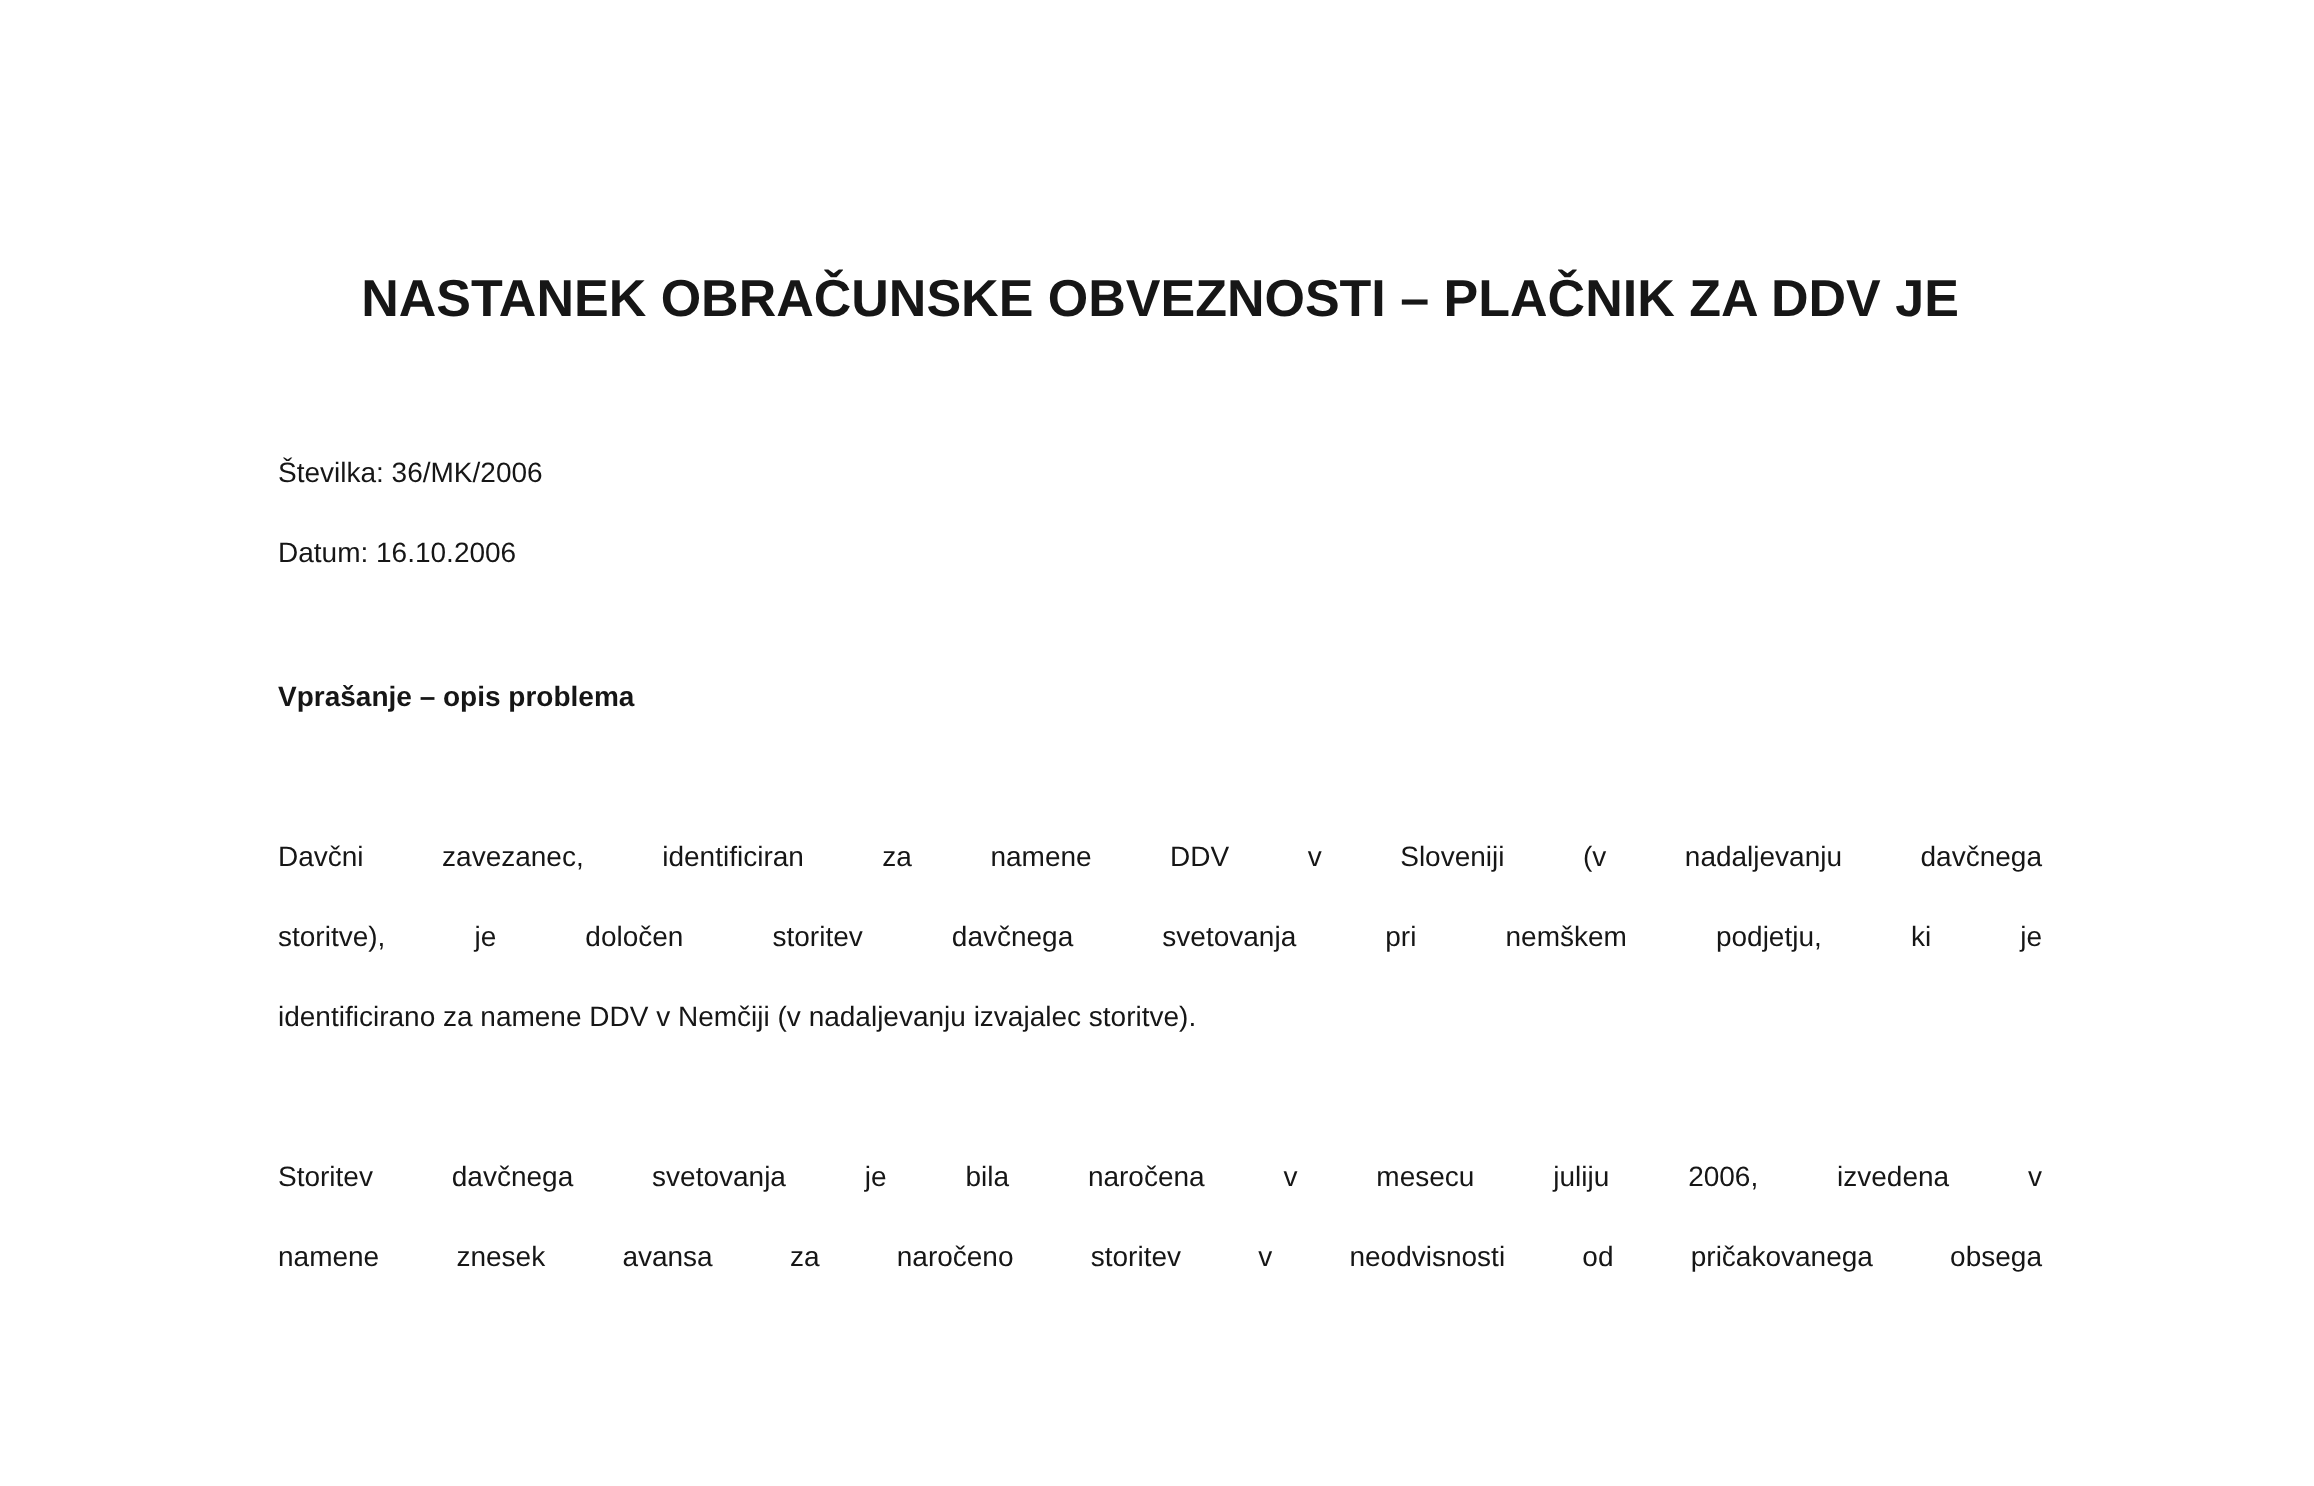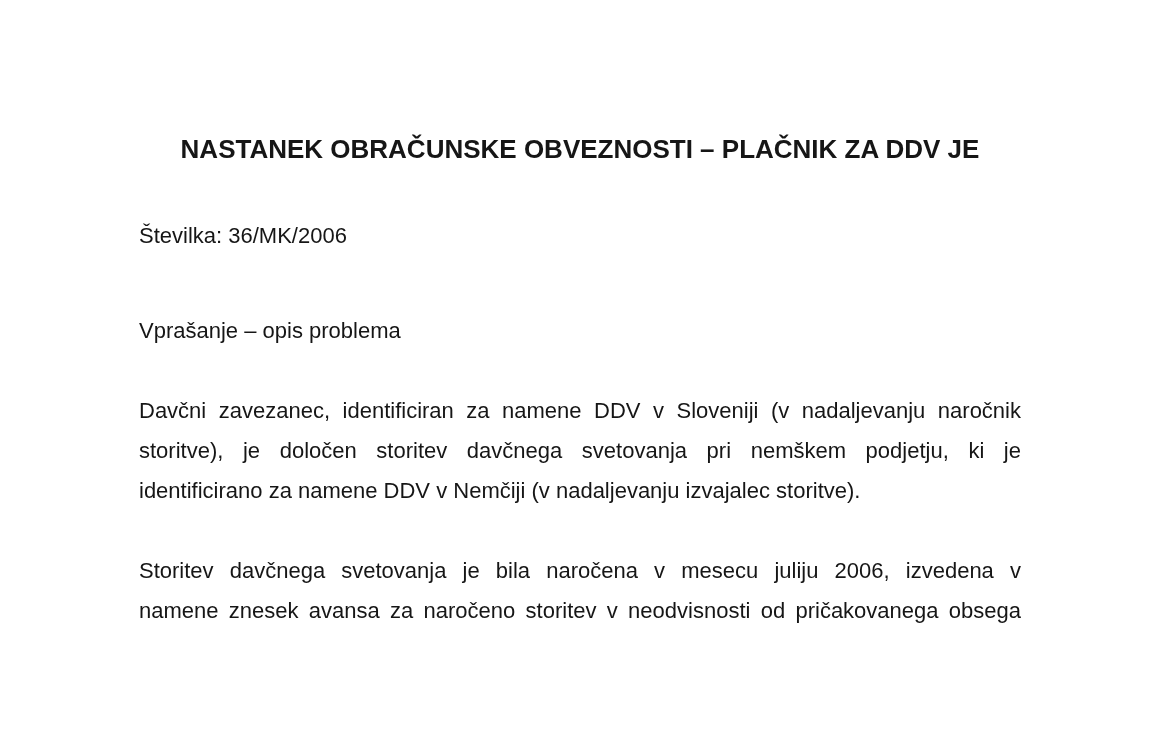--- a/index.html
+++ b/index.html
@@ -23,53 +23,54 @@
   }
   .title .line {
     font-size: 26px;
     line-height: 46px;
     font-weight: 700;
     text-align: center;
     white-space: nowrap;
   }
   .bodyline,
   .paragraph .line {
-    font-size: 22px;
+    font-size: 14px;
     line-height: 40px;
     white-space: nowrap;
   }
   .paragraph .line {
     white-space: normal;
   }
   .just {
     text-align: justify;
     text-align-last: justify;
   }
   .meta { margin-top: 44px; }
-  .section-heading { margin-top: 55px; }
+  .section-heading { margin-top: 32px; font-weight: bold; }
   .paragraph { margin-top: 40px; }
 </style>
 </head>
 <body>
 
 <div class="page">
   <div class="content">
 
     <div class="title">
         <div class="line">NASTANEK OBRAČUNSKE OBVEZNOSTI – PLAČNIK ZA DDV JE</div>
       </div>
 
     <div class="meta">
       <div class="bodyline">Številka: 36/MK/2006</div>
+      <div class="bodyline">Datum: 16.10.2006</div>
     </div>
 
     <div class="section-heading bodyline">Vprašanje – opis problema</div>
 
     <div class="paragraph">
-        <div class="line just">Davčni zavezanec, identificiran za namene DDV v Sloveniji (v nadaljevanju naročnik</div>
+        <div class="line just">Davčni zavezanec, identificiran za namene DDV v Sloveniji (v nadaljevanju davčnega</div>
         <div class="line just">storitve), je določen storitev davčnega svetovanja pri nemškem podjetju, ki je</div>
         <div class="line">identificirano za namene DDV v Nemčiji (v nadaljevanju izvajalec storitve).</div>
       </div>
 
     <div class="paragraph">
         <div class="line just">Storitev davčnega svetovanja je bila naročena v mesecu juliju 2006, izvedena v</div>
         <div class="line just">namene znesek avansa za naročeno storitev v neodvisnosti od pričakovanega obsega</div>
       </div>
 
   </div>

